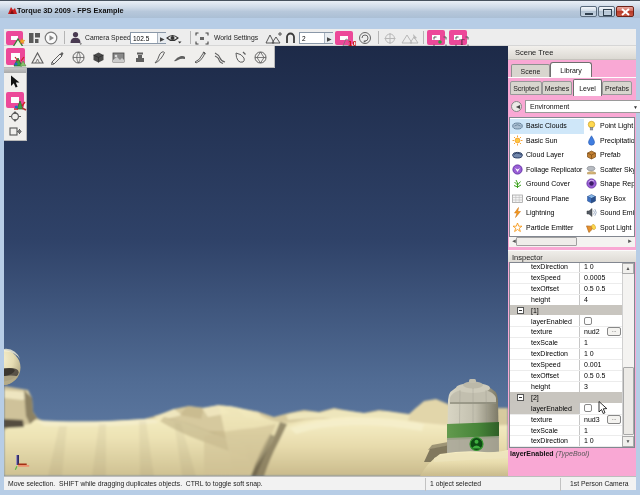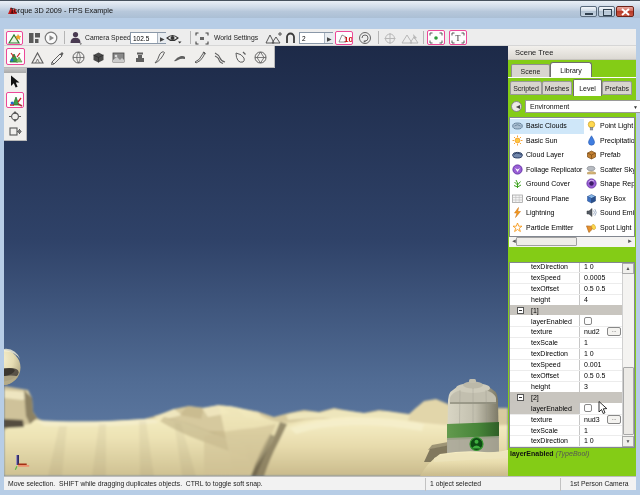--- a/index.html
+++ b/index.html
@@ -3,40 +3,40 @@
 <meta charset="utf-8">
 <style>
   html,body{margin:0;padding:0;}
   body{width:640px;height:495px;overflow:hidden;font-family:"Liberation Sans",sans-serif;}
   #win{position:absolute;left:0;top:0;width:640px;height:495px;background:#b7cde6;}
   .abs{position:absolute;}
   
   #titlebar{left:0;top:0;width:640px;height:18px;
     background:linear-gradient(#e9eff6,#cdd9e7 40%,#b7c8db 62%,#abbfd5);
     border-top:1px solid #47525e;box-sizing:border-box;}
-  #title-text{left:10px;top:4.5px;font-size:7.3px;color:#101010;}
+  #title-text{left:17px;top:4.5px;font-size:7.3px;color:#101010;font-weight:bold;}
   .winbtn{top:5px;width:17px;height:11px;border:1px solid #5a6b7d;border-radius:2px;
     background:linear-gradient(#f4f7fa,#cfdae6 45%,#b4c4d4 50%,#c4d2e0);box-sizing:border-box;}
   #btn-close{background:linear-gradient(#e8a9a0,#d2685a 45%,#b93a28 50%,#c85643);border-color:#6e2318;}
   
   #menubar{left:4px;top:18px;width:632px;height:11px;background:linear-gradient(#fdfeff,#dfe8f2);
     font-size:7.5px;color:#111;}
   .menu-item{top:1.5px;position:absolute;}
   
   #toolbar1{left:4px;top:29px;width:632px;height:17px;background:#ededed;border-bottom:1px solid #d6d6d6;box-sizing:border-box;}
-  .tbtn{border:1px solid #ec4899;border-radius:2px;background:#fcfcfc;box-sizing:border-box;}
+  .tbtn{border:5px solid #ec4899;border-radius:2px;background:#fcfcfc;box-sizing:border-box;}
   .tsep{width:1px;background:#b5b5b5;}
   .tlabel{font-size:6.8px;color:#222;}
   .tinput{border:1px solid #8a98a8;background:#fff;font-size:6.5px;box-sizing:border-box;}
   
   #palette2{left:4px;top:46px;width:271px;height:22px;background:#f0efed;border-right:1px solid #b9b9b9;border-bottom:1px solid #b9b9b9;box-sizing:border-box;}
   #palleft{left:4px;top:68px;width:23px;height:73px;background:#f0efed;border-right:1px solid #b9b9b9;border-bottom:1px solid #b9b9b9;box-sizing:border-box;}
   #palleft-grip{left:0px;top:0px;width:22px;height:5px;background:linear-gradient(#c6c6c6,#a9a9a9);}
   
-  #rpanel{left:508px;top:46px;width:128px;height:430px;background:#84cc16;}
+  #rpanel{left:508px;top:46px;width:128px;height:430px;background:#f9a8d4;}
   
   #statusbar{left:4px;top:476px;width:632px;height:14px;background:#f2f2f2;border-top:1px solid #bdbdbd;box-sizing:border-box;font-size:6.8px;color:#222;}
   .sdiv{position:absolute;top:1px;width:1px;height:13px;background:#c2c2c2;}
 </style>
 </head>
 <body>
 <div id="win">
 
   <div id="titlebar" class="abs">
     <svg class="abs" style="left:7px;top:4px" width="11" height="11" viewBox="0 0 11 11">
@@ -545,20 +545,23 @@
           <span style="position:absolute;left:14px;top:3px">Spot Light</span>
         </div>
 </div>
 
     <div class="abs" style="left:1px;top:191px;width:126px;height:10px;background:#f4f3f1;">
       <span class="abs" style="left:2px;top:1px;font-size:6px;color:#555">◄</span>
       <div class="abs" style="left:7px;top:0px;width:61px;height:9px;background:#efedea;border:1px solid #a0a0a0;border-radius:1px;box-sizing:border-box;"></div>
       <span class="abs" style="right:2px;top:1px;font-size:6px;color:#555">►</span>
     </div>
 
+    <div class="abs" style="left:0;top:204px;width:128px;height:12px;background:linear-gradient(#efede9,#dedbd5);border-top:1px solid #fafafa;box-sizing:border-box;">
+      <span class="abs" style="left:4px;top:2px;font-size:7.5px;color:#222">Inspector</span>
+    </div>
 
     <div class="abs" style="left:1px;top:216px;width:126px;height:186px;background:#fff;border:1px solid #828790;box-sizing:border-box;overflow:hidden;" id="insplist">
 <div class="abs" style="left:69px;top:0;width:1px;height:184px;background:#c6c6c6"></div>
 <span class="abs" style="left:21px;top:0.0px;font-size:7px;color:#000;white-space:nowrap">texDirection</span>
 <div class="abs" style="left:0;top:8.9px;width:112px;height:1px;background:#ececec"></div>
 <span class="abs" style="left:74px;top:0.0px;font-size:7px;color:#000;white-space:nowrap">1 0</span>
 <span class="abs" style="left:21px;top:10.9px;font-size:7px;color:#000;white-space:nowrap">texSpeed</span>
 <div class="abs" style="left:0;top:19.8px;width:112px;height:1px;background:#ececec"></div>
 <span class="abs" style="left:74px;top:10.9px;font-size:7px;color:#000;white-space:nowrap">0.0005</span>
 <span class="abs" style="left:21px;top:21.8px;font-size:7px;color:#000;white-space:nowrap">texOffset</span>

